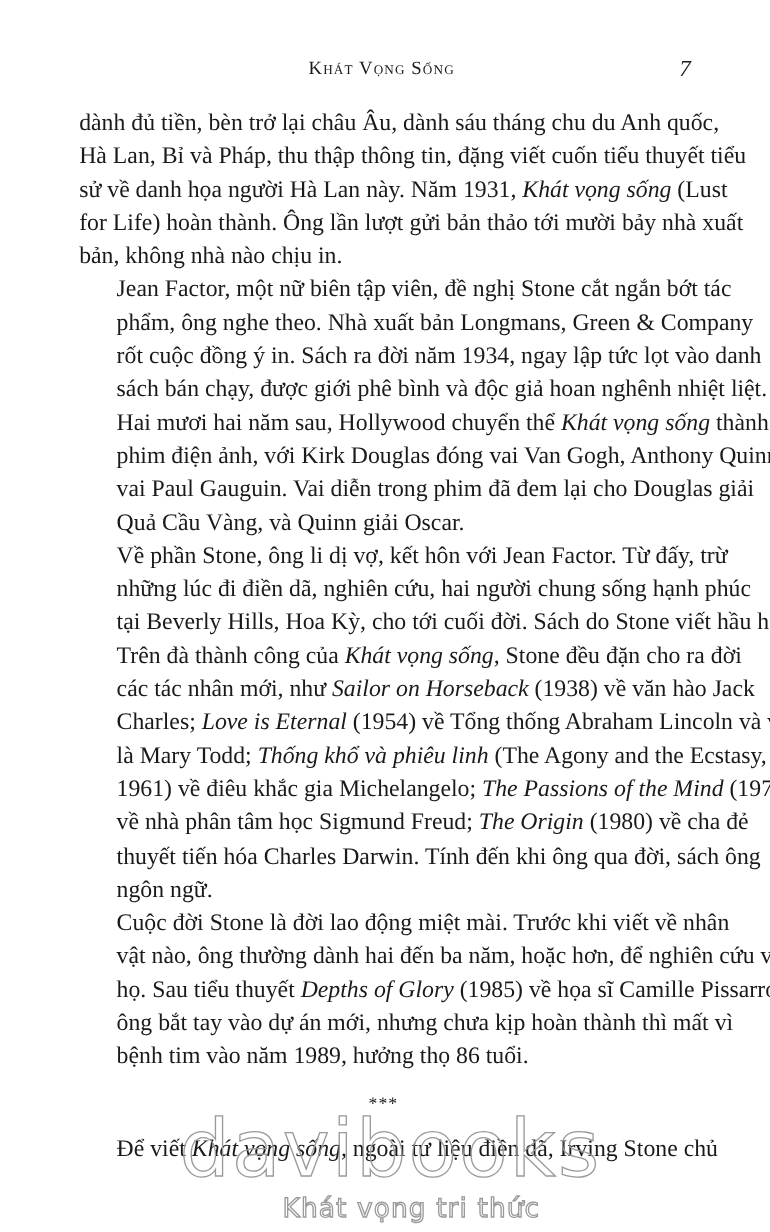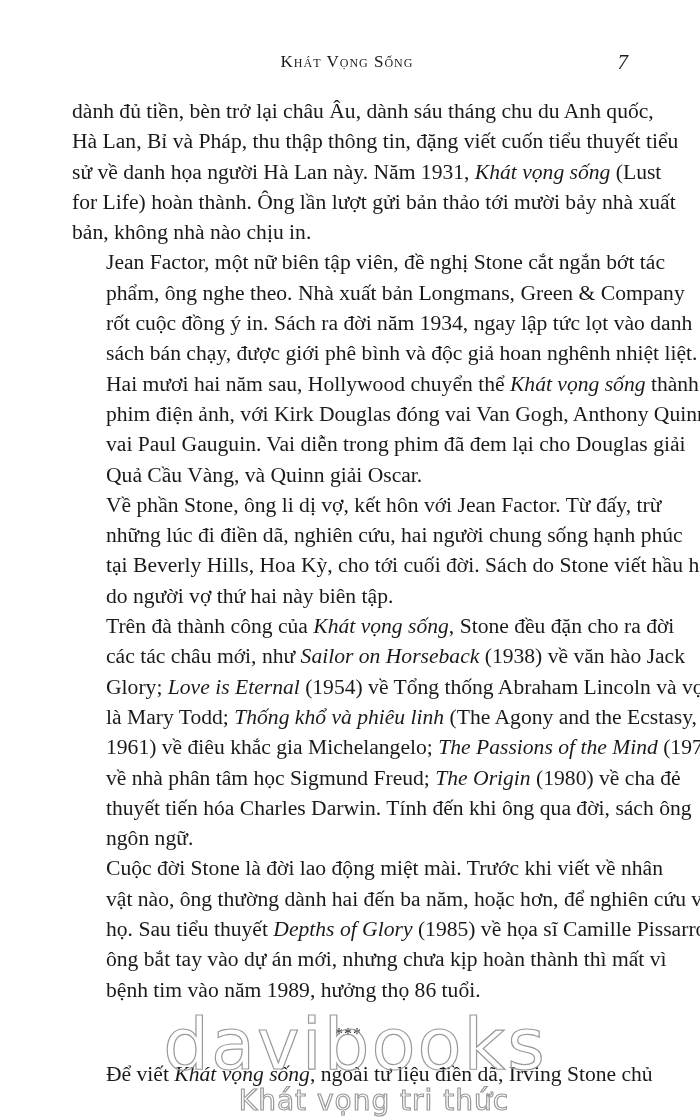--- a/index.html
+++ b/index.html
@@ -28,21 +28,21 @@
   .separator {
     text-align: center; font-size: 16px; margin: 14px 0 10px 0; letter-spacing: 1px;
   }
   em { font-style: italic; }
   .watermark {
     position: absolute; left: 0; right: 0; text-align: center;
     font-family: "DejaVu Sans", sans-serif; color: transparent;
     -webkit-text-stroke: 1.2px #9a9a9a; pointer-events: none;
   }
   .wm-brand { top: 1002px; font-size: 72px; letter-spacing: 2px; left: 10px; }
-  .wm-slogan { top: 1084px; font-size: 28px; letter-spacing: 1px; left: 48px; }
+  .wm-slogan { top: 1084px; font-size: 24px; letter-spacing: 1px; left: 48px; }
 </style>
 </head>
 <body>
 
 <div class="header">
   <div class="running-title">Khát Vọng Sống</div>
   <div class="page-number">7</div>
 </div>
 
 <div class="body-text">
@@ -61,26 +61,25 @@
         <span class="line"><span>sách bán chạy, được giới phê bình và độc giả hoan nghênh nhiệt liệt.</span></span>
         <span class="line"><span>Hai mươi hai năm sau, Hollywood chuyển thể </span><em>Khát vọng sống</em><span> thành</span></span>
         <span class="line"><span>phim điện ảnh, với Kirk Douglas đóng vai Van Gogh, Anthony Quinn</span></span>
         <span class="line"><span>vai Paul Gauguin. Vai diễn trong phim đã đem lại cho Douglas giải</span></span>
         <span class="line last"><span>Quả Cầu Vàng, và Quinn giải Oscar.</span></span>
       </p>
       <p class="para indent">
         <span class="line" style="text-indent: 34px;"><span>Về phần Stone, ông li dị vợ, kết hôn với Jean Factor. Từ đấy, trừ</span></span>
         <span class="line"><span>những lúc đi điền dã, nghiên cứu, hai người chung sống hạnh phúc</span></span>
         <span class="line"><span>tại Beverly Hills, Hoa Kỳ, cho tới cuối đời. Sách do Stone viết hầu hết</span></span>
-        <span class="line last"><span>do người vợ thứ hai này biên tập.</span></span>
       </p>
       <p class="para indent">
         <span class="line" style="text-indent: 34px;"><span>Trên đà thành công của </span><em>Khát vọng sống</em><span>, Stone đều đặn cho ra đời</span></span>
-        <span class="line"><span>các tác châu mới, như </span><em>Sailor on Horseback</em><span> (1938) về văn hào Jack</span></span>
-        <span class="line"><span>Glory; </span><em>Love is Eternal</em><span> (1954) về Tổng thống Abraham Lincoln và vợ</span></span>
+        <span class="line"><span>các tác nhân mới, như </span><em>Sailor on Horseback</em><span> (1938) về văn hào Jack</span></span>
+        <span class="line"><span>Charles; </span><em>Love is Eternal</em><span> (1954) về Tổng thống Abraham Lincoln và vợ</span></span>
         <span class="line"><span>là Mary Todd; </span><em>Thống khổ và phiêu linh</em><span> (The Agony and the Ecstasy,</span></span>
         <span class="line"><span>1961) về điêu khắc gia Michelangelo; </span><em>The Passions of the Mind</em><span> (1971)</span></span>
         <span class="line"><span>về nhà phân tâm học Sigmund Freud; </span><em>The Origin</em><span> (1980) về cha đẻ</span></span>
         <span class="line"><span>thuyết tiến hóa Charles Darwin. Tính đến khi ông qua đời, sách ông</span></span>
         <span class="line last"><span>ngôn ngữ.</span></span>
       </p>
       <p class="para indent">
         <span class="line" style="text-indent: 34px;"><span>Cuộc đời Stone là đời lao động miệt mài. Trước khi viết về nhân</span></span>
         <span class="line"><span>vật nào, ông thường dành hai đến ba năm, hoặc hơn, để nghiên cứu về</span></span>
         <span class="line"><span>họ. Sau tiểu thuyết </span><em>Depths of Glory</em><span> (1985) về họa sĩ Camille Pissarro,</span></span>

